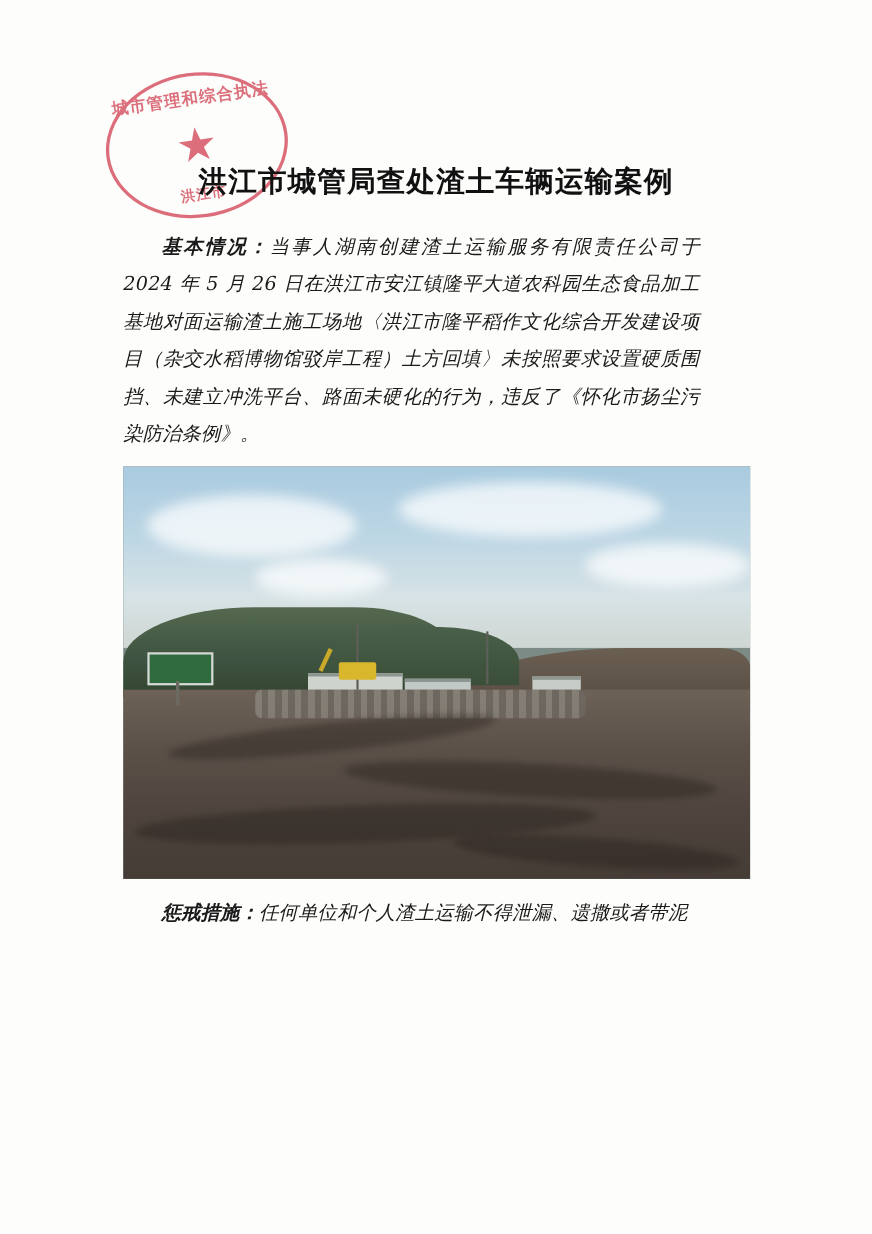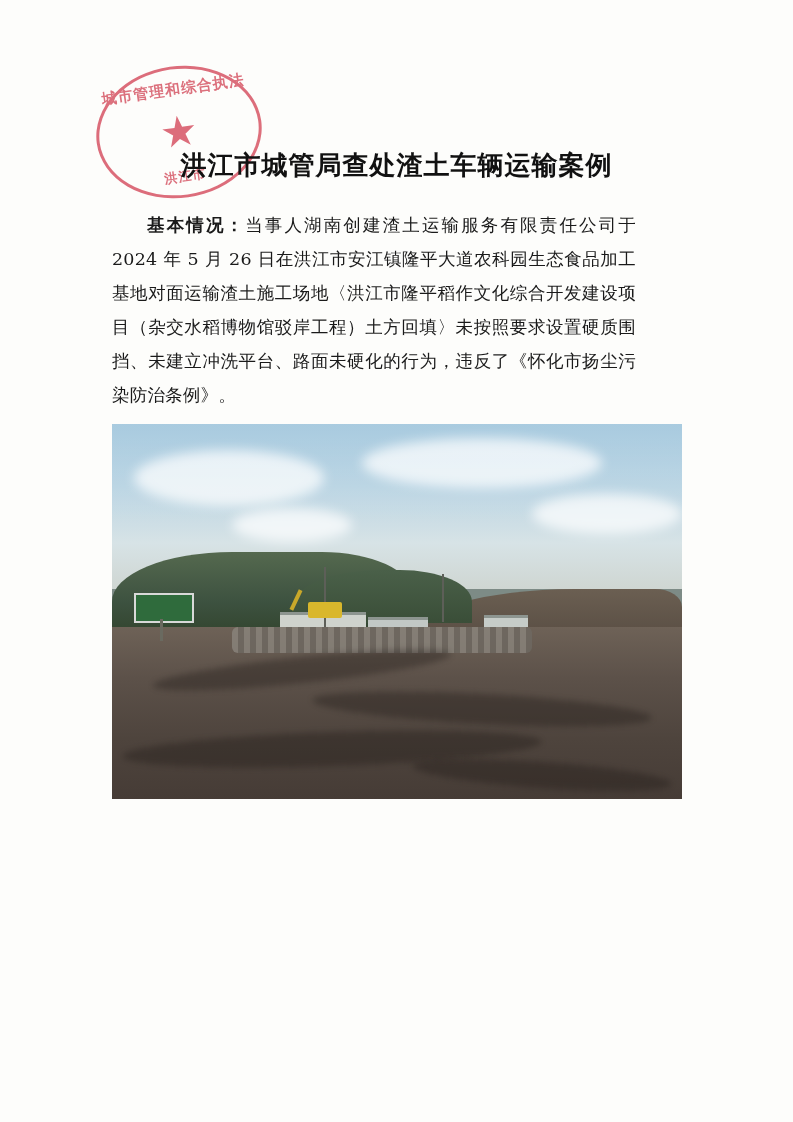--- a/index.html
+++ b/index.html
@@ -87,20 +87,21 @@
     color: #111;
     font-family: "DejaVu Sans", "Liberation Sans", sans-serif;
     margin-top: 28px;
   }
 
   .body-wrap {
     position: absolute;
     left: 112px;
     top: 208px;
     width: 524px;
+    font-style: italic;
   }
 
   .para {
     font-size: 17.5px;
     line-height: 34px;
     text-align: justify;
     text-indent: 2em;
     margin: 0 0 2px 0;
     letter-spacing: 0.2px;
   }
@@ -289,15 +290,18 @@
       <div class="sign"></div>
       <div class="sign-post"></div>
       <div class="mud-streak m1"></div>
       <div class="mud-streak m2"></div>
       <div class="mud-streak m3"></div>
       <div class="mud-streak m4"></div>
       <div class="photo-haze"></div>
     </div>
 
 
+    <p class="para">
+      <span class="lead">惩戒措施：</span><span>任何单位和个人渣土运输不得泄漏、遗撒或者带泥</span>
+    </p>
 
   </div>
 </div>
 
 </body></html>

